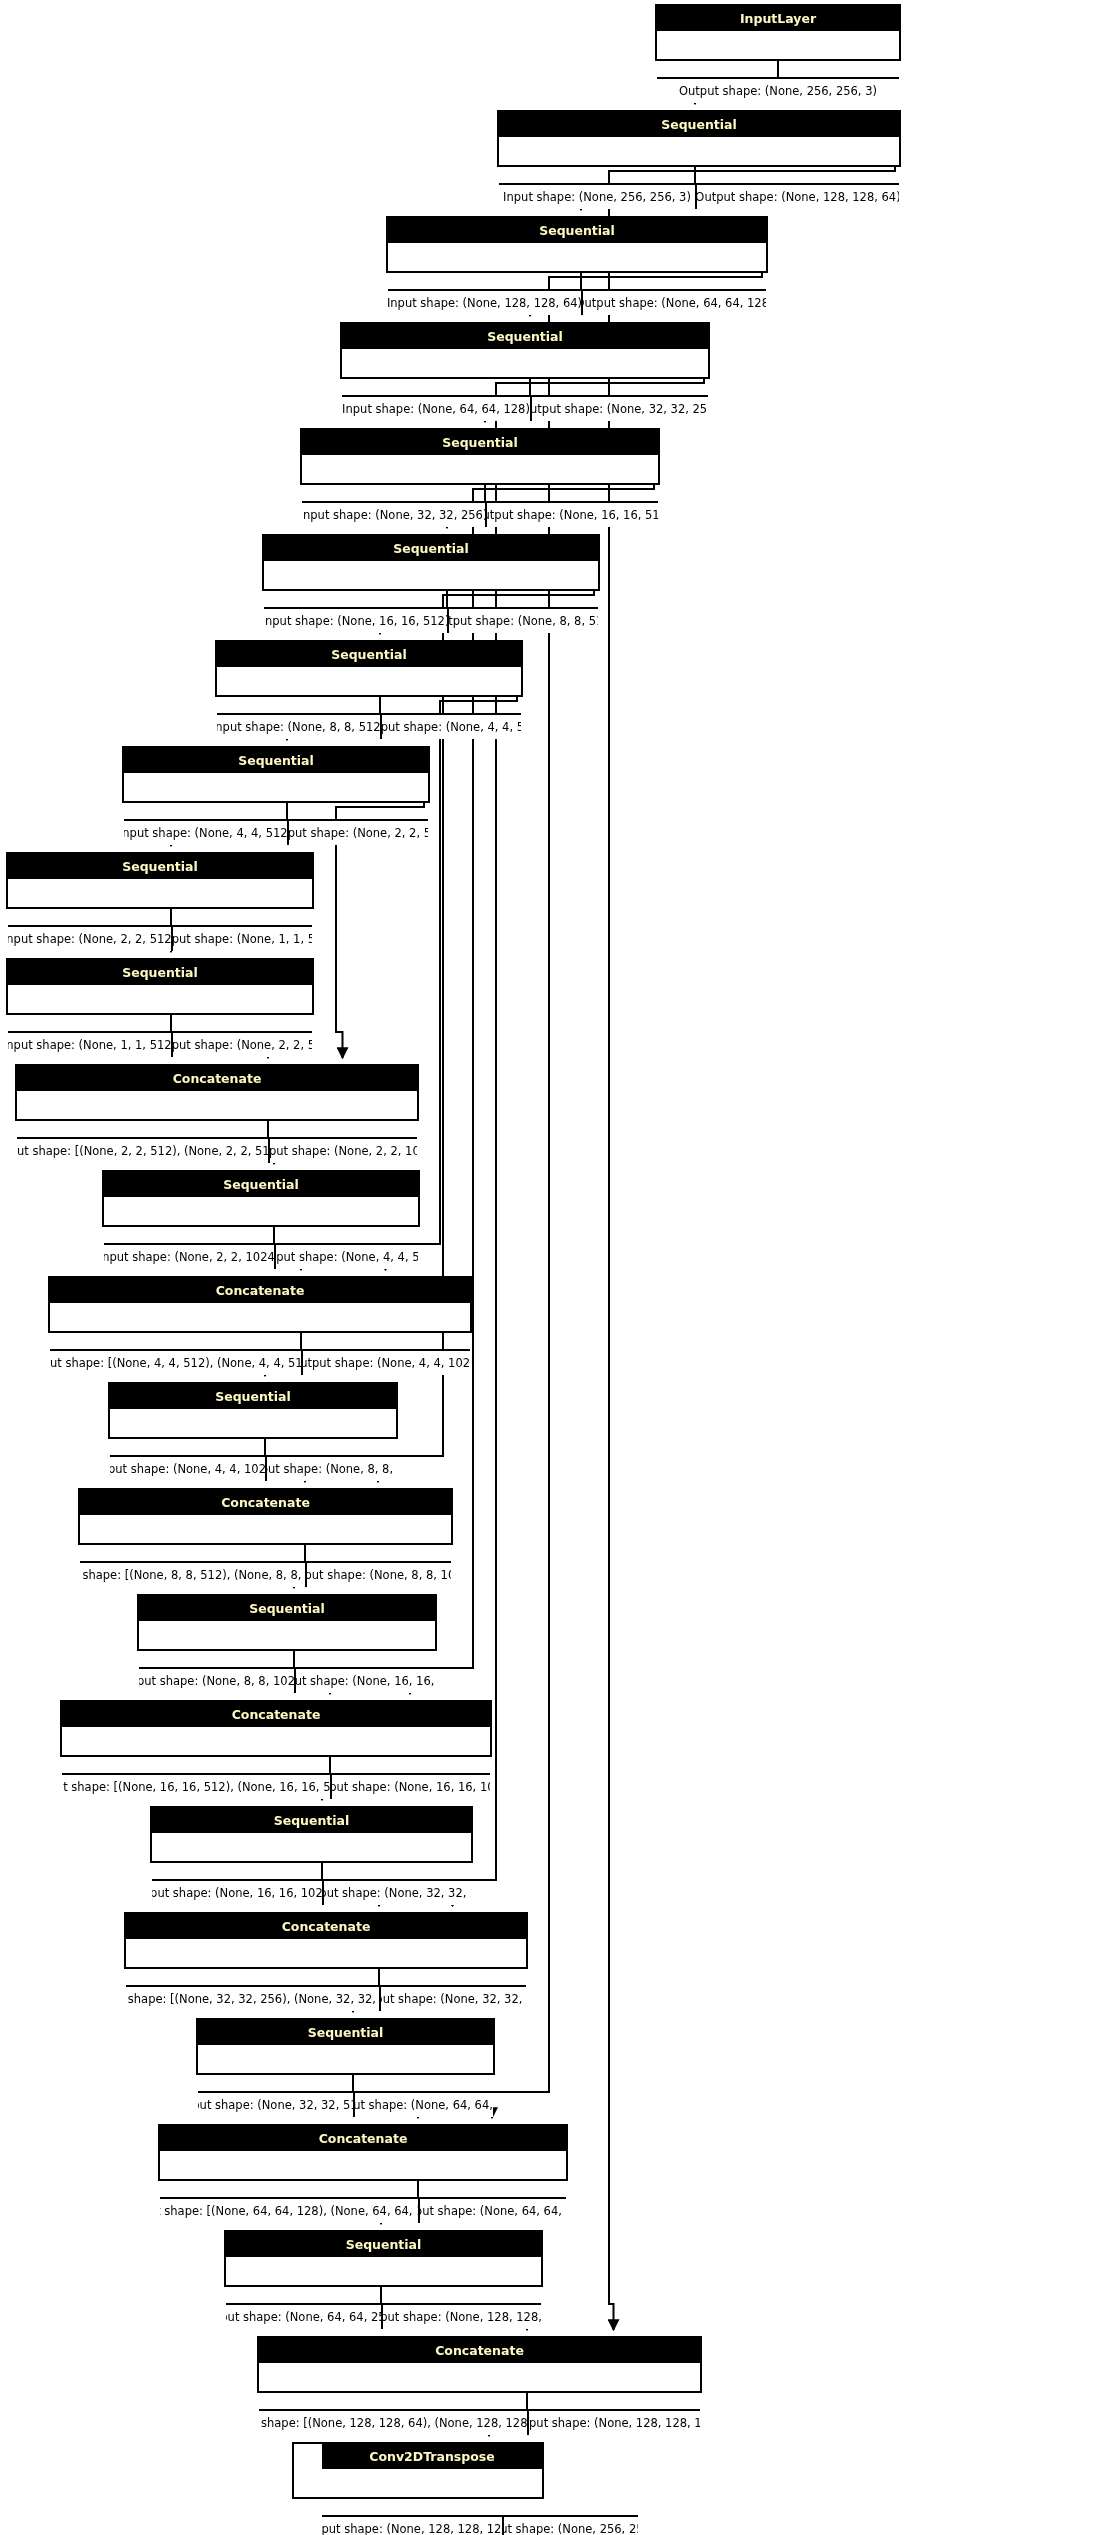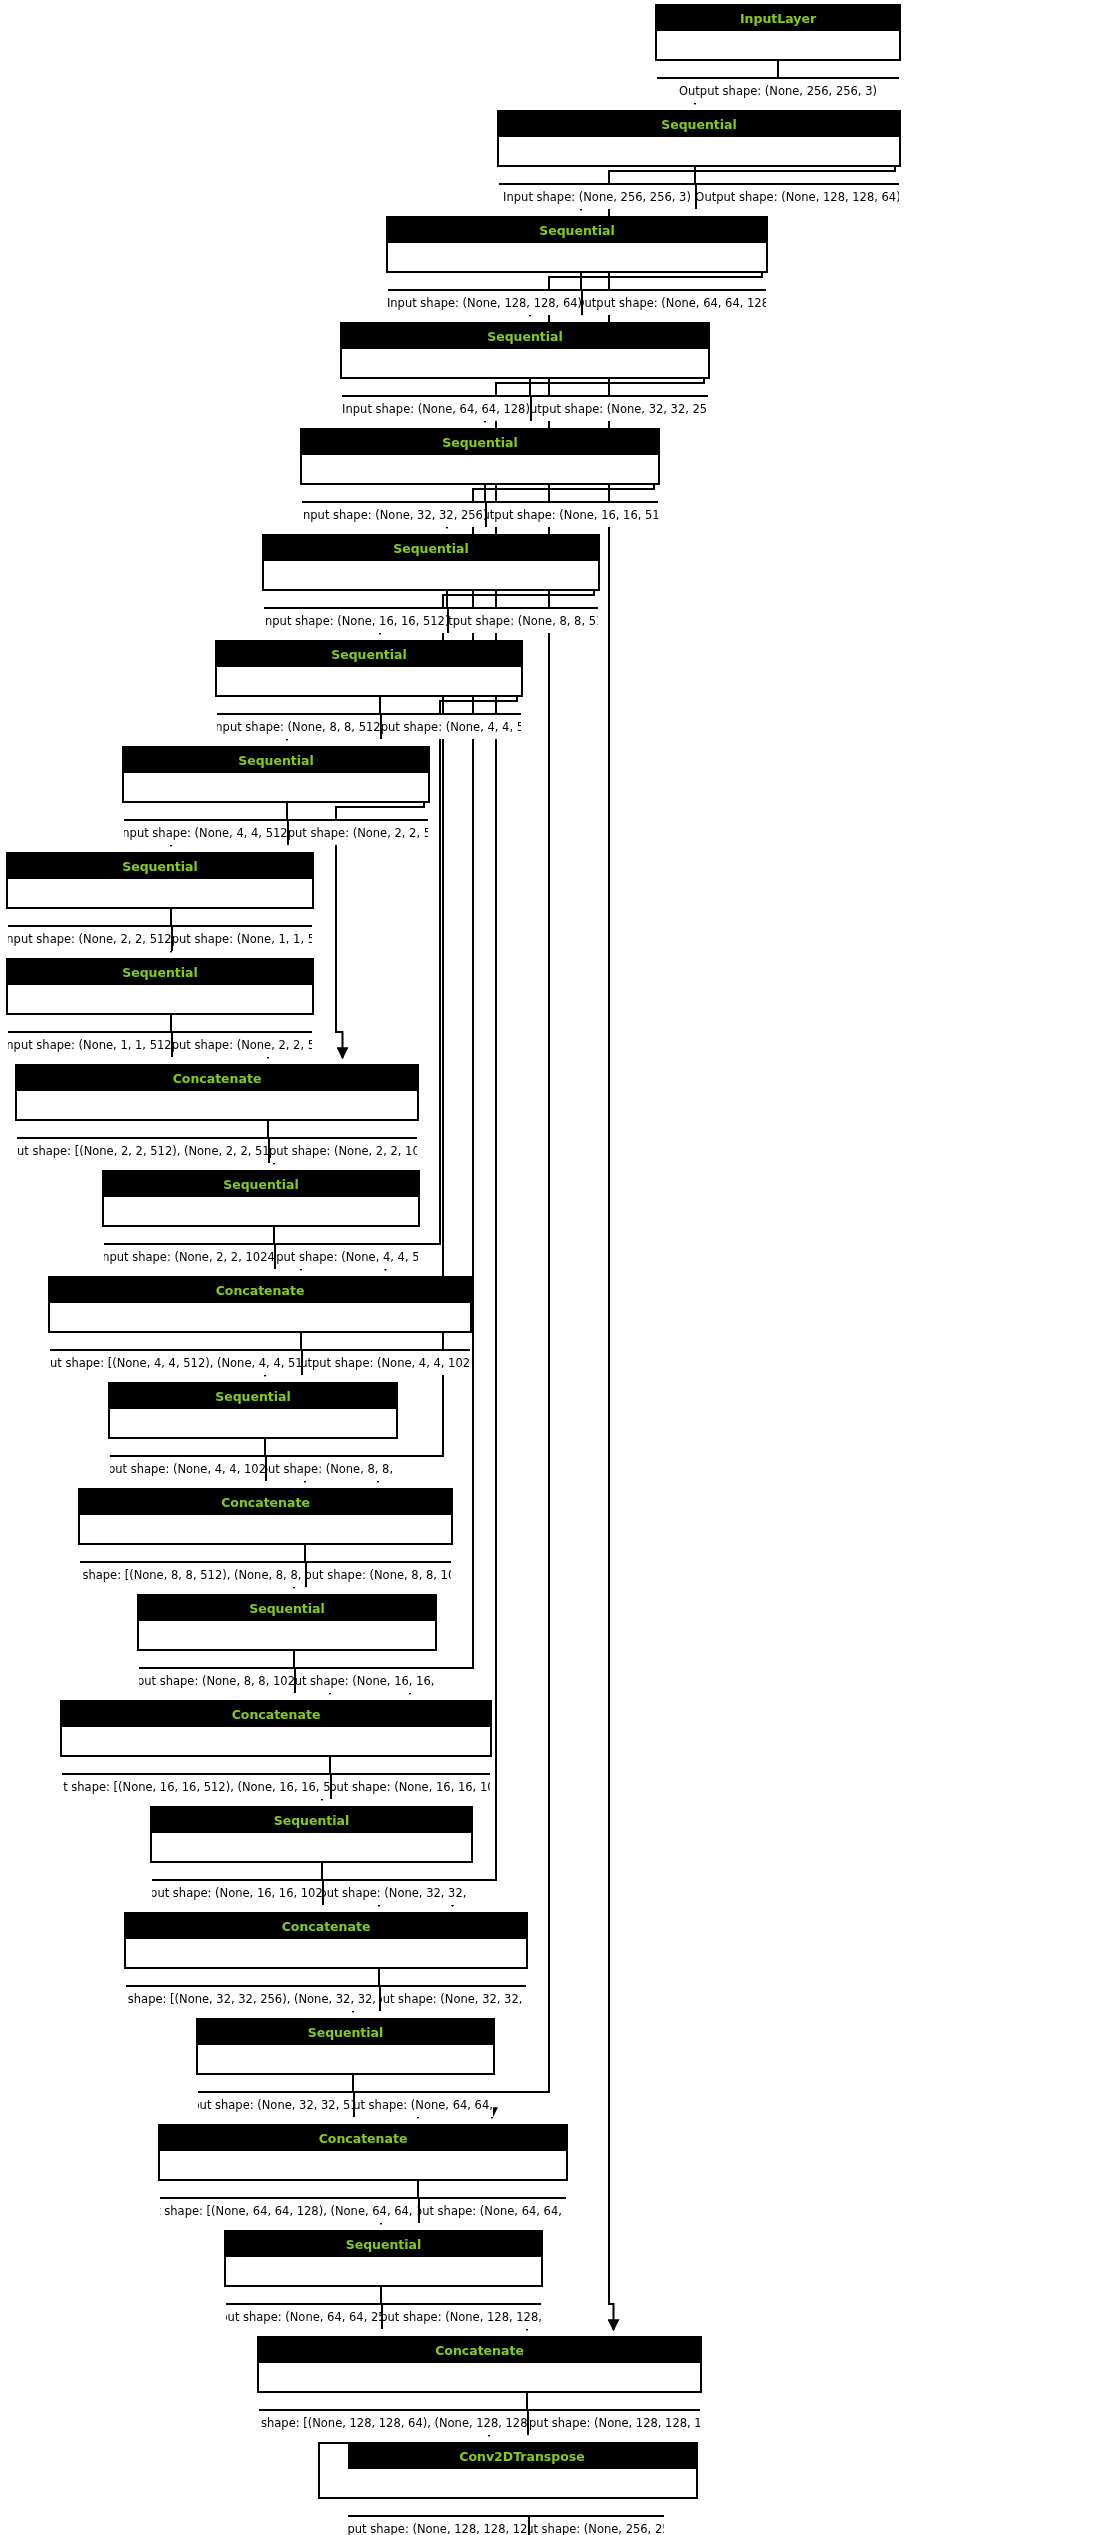--- a/index.html
+++ b/index.html
@@ -22,21 +22,21 @@
   }
   .node{
     position:absolute;
     box-sizing:border-box;
     border:2px solid #000000;
     background:#ffffff;
     z-index:2;
   }
   .node-title{
     background:#000000;
-    color:#84cc16;
+    color:#fef9c3;
     font-weight:bold;
     font-size:12.5px;
     line-height:25px;
     height:25px;
     text-align:center;
     white-space:nowrap;
     overflow:hidden;
   }
   .node-body{
     display:flex;
@@ -259,20 +259,20 @@
         <div class="cell right" style="width: 160px;"><span class="lbl">Output shape:</span>&nbsp;<b>(None, 128, 128, 64)</b></div>
       </div>
     </div>
     <div class="node" style="left: 257px; top: 2336px; width: 445px; height: 57px;">
       <div class="node-title">Concatenate</div>
       <div class="node-body">
         <div class="cell" style="width: 268px;"><span class="lbl">Input shape:</span>&nbsp;<b>[(None, 128, 128, 64), (None, 128, 128, 64)]</b></div>
         <div class="cell right" style="width: 173px;"><span class="lbl">Output shape:</span>&nbsp;<b>(None, 128, 128, 128)</b></div>
       </div>
     </div>
-    <div class="node" style="left: 318px; top: 2442px; width: 380px; height: 57px; padding-left: 28px;">
+    <div class="node" style="left: 292px; top: 2442px; width: 252px; height: 57px; padding-left: 28px;">
       <div class="node-title">Conv2DTranspose</div>
       <div class="node-body">
         <div class="cell" style="width: 180px;"><span class="lbl">Input shape:</span>&nbsp;<b>(None, 128, 128, 128)</b></div>
         <div class="cell right" style="width: 136px;"><span class="lbl">Output shape:</span>&nbsp;<b>(None, 256, 256, 3)</b></div>
       </div>
     </div>
   </div>
 
 </body></html>

